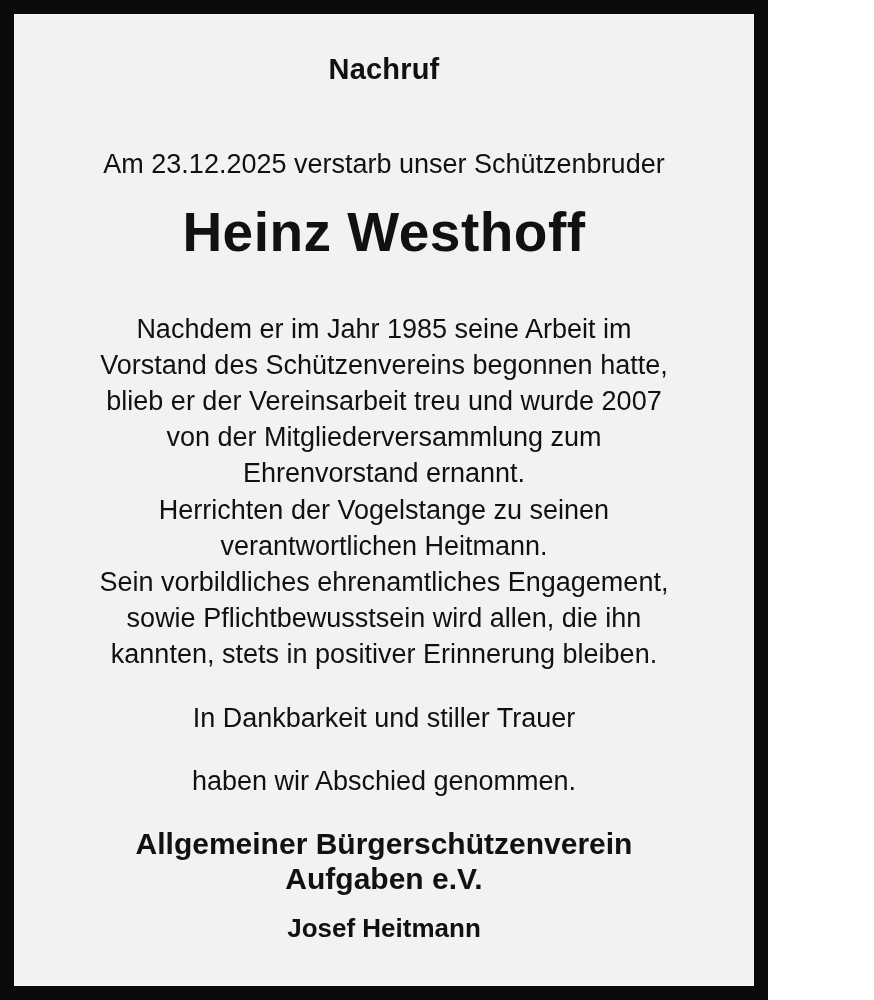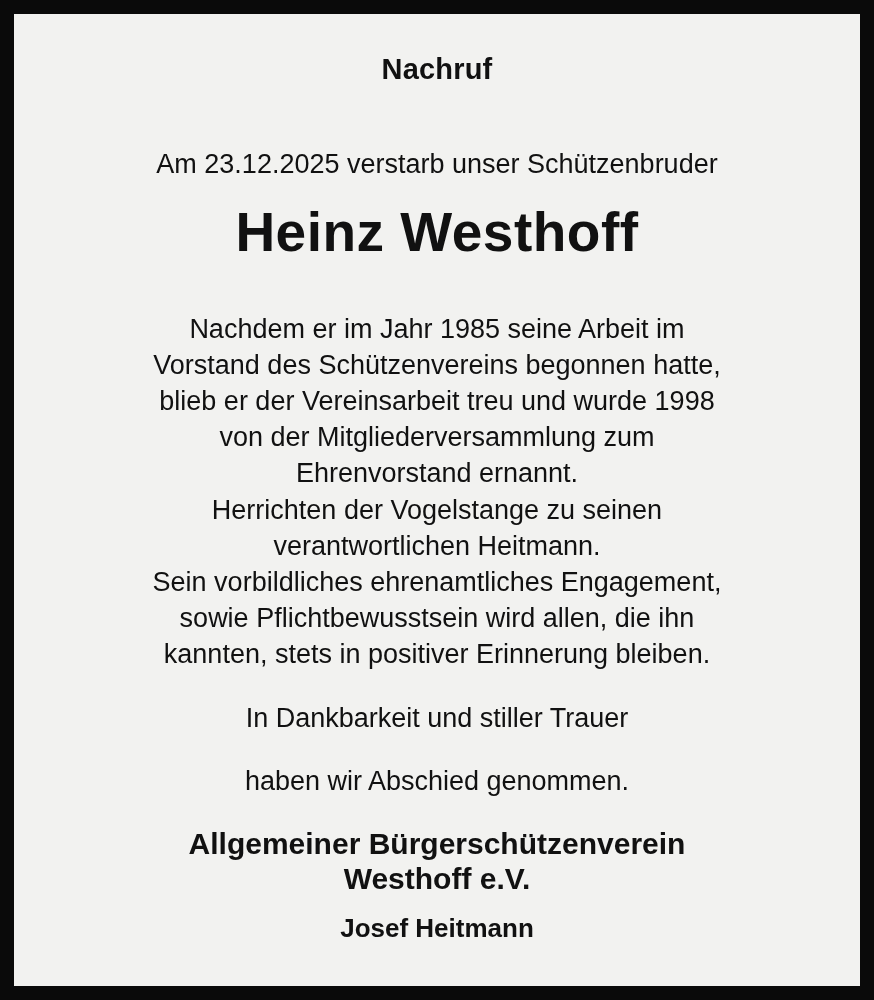--- a/index.html
+++ b/index.html
@@ -7,21 +7,21 @@
     padding: 0;
     background: #ffffff;
   }
   body {
     width: 874px;
     height: 1000px;
     font-family: "Liberation Sans", sans-serif;
   }
   .obituary {
     box-sizing: border-box;
-    width: 874px;
+    width: 768px;
     height: 1000px;
     background: #0a0a0a;
     padding: 14px;
   }
   .inner {
     box-sizing: border-box;
     width: 100%;
     height: 100%;
     background: #f2f2f0;
     color: #111111;
@@ -95,38 +95,38 @@
 
     <div class="heading">Nachruf</div>
 
     <div class="intro">Am 23.12.2025 verstarb unser Schützenbruder</div>
 
     <div class="name">Heinz Westhoff</div>
 
     <div class="body-text">
       <p>Nachdem er im Jahr 1985 seine Arbeit im</p>
       <p>Vorstand des Schützenvereins begonnen hatte,</p>
-      <p>blieb er der Vereinsarbeit treu und wurde 1998</p>
+      <p>blieb er der Vereinsarbeit treu und wurde 2007</p>
       <p>von der Mitgliederversammlung zum</p>
       <p>Ehrenvorstand ernannt.</p>
       <p>Herrichten der Vogelstange zu seinen</p>
       <p>verantwortlichen Heitmann.</p>
       <p>Sein vorbildliches ehrenamtliches Engagement,</p>
       <p>sowie Pflichtbewusstsein wird allen, die ihn</p>
       <p>kannten, stets in positiver Erinnerung bleiben.</p>
     </div>
 
     <div class="closing">
       <p>In Dankbarkeit und stiller Trauer</p>
       <p>haben wir Abschied genommen.</p>
     </div>
 
     <div class="org">
       <div>Allgemeiner Bürgerschützenverein</div>
-      <div>Westhoff e.V.</div>
+      <div>Aufgaben e.V.</div>
     </div>
 
     <div class="signers">
       <div class="signer">
         <div class="signer-name">Josef Heitmann</div>
 
       </div>
     </div>
 
   </div>

